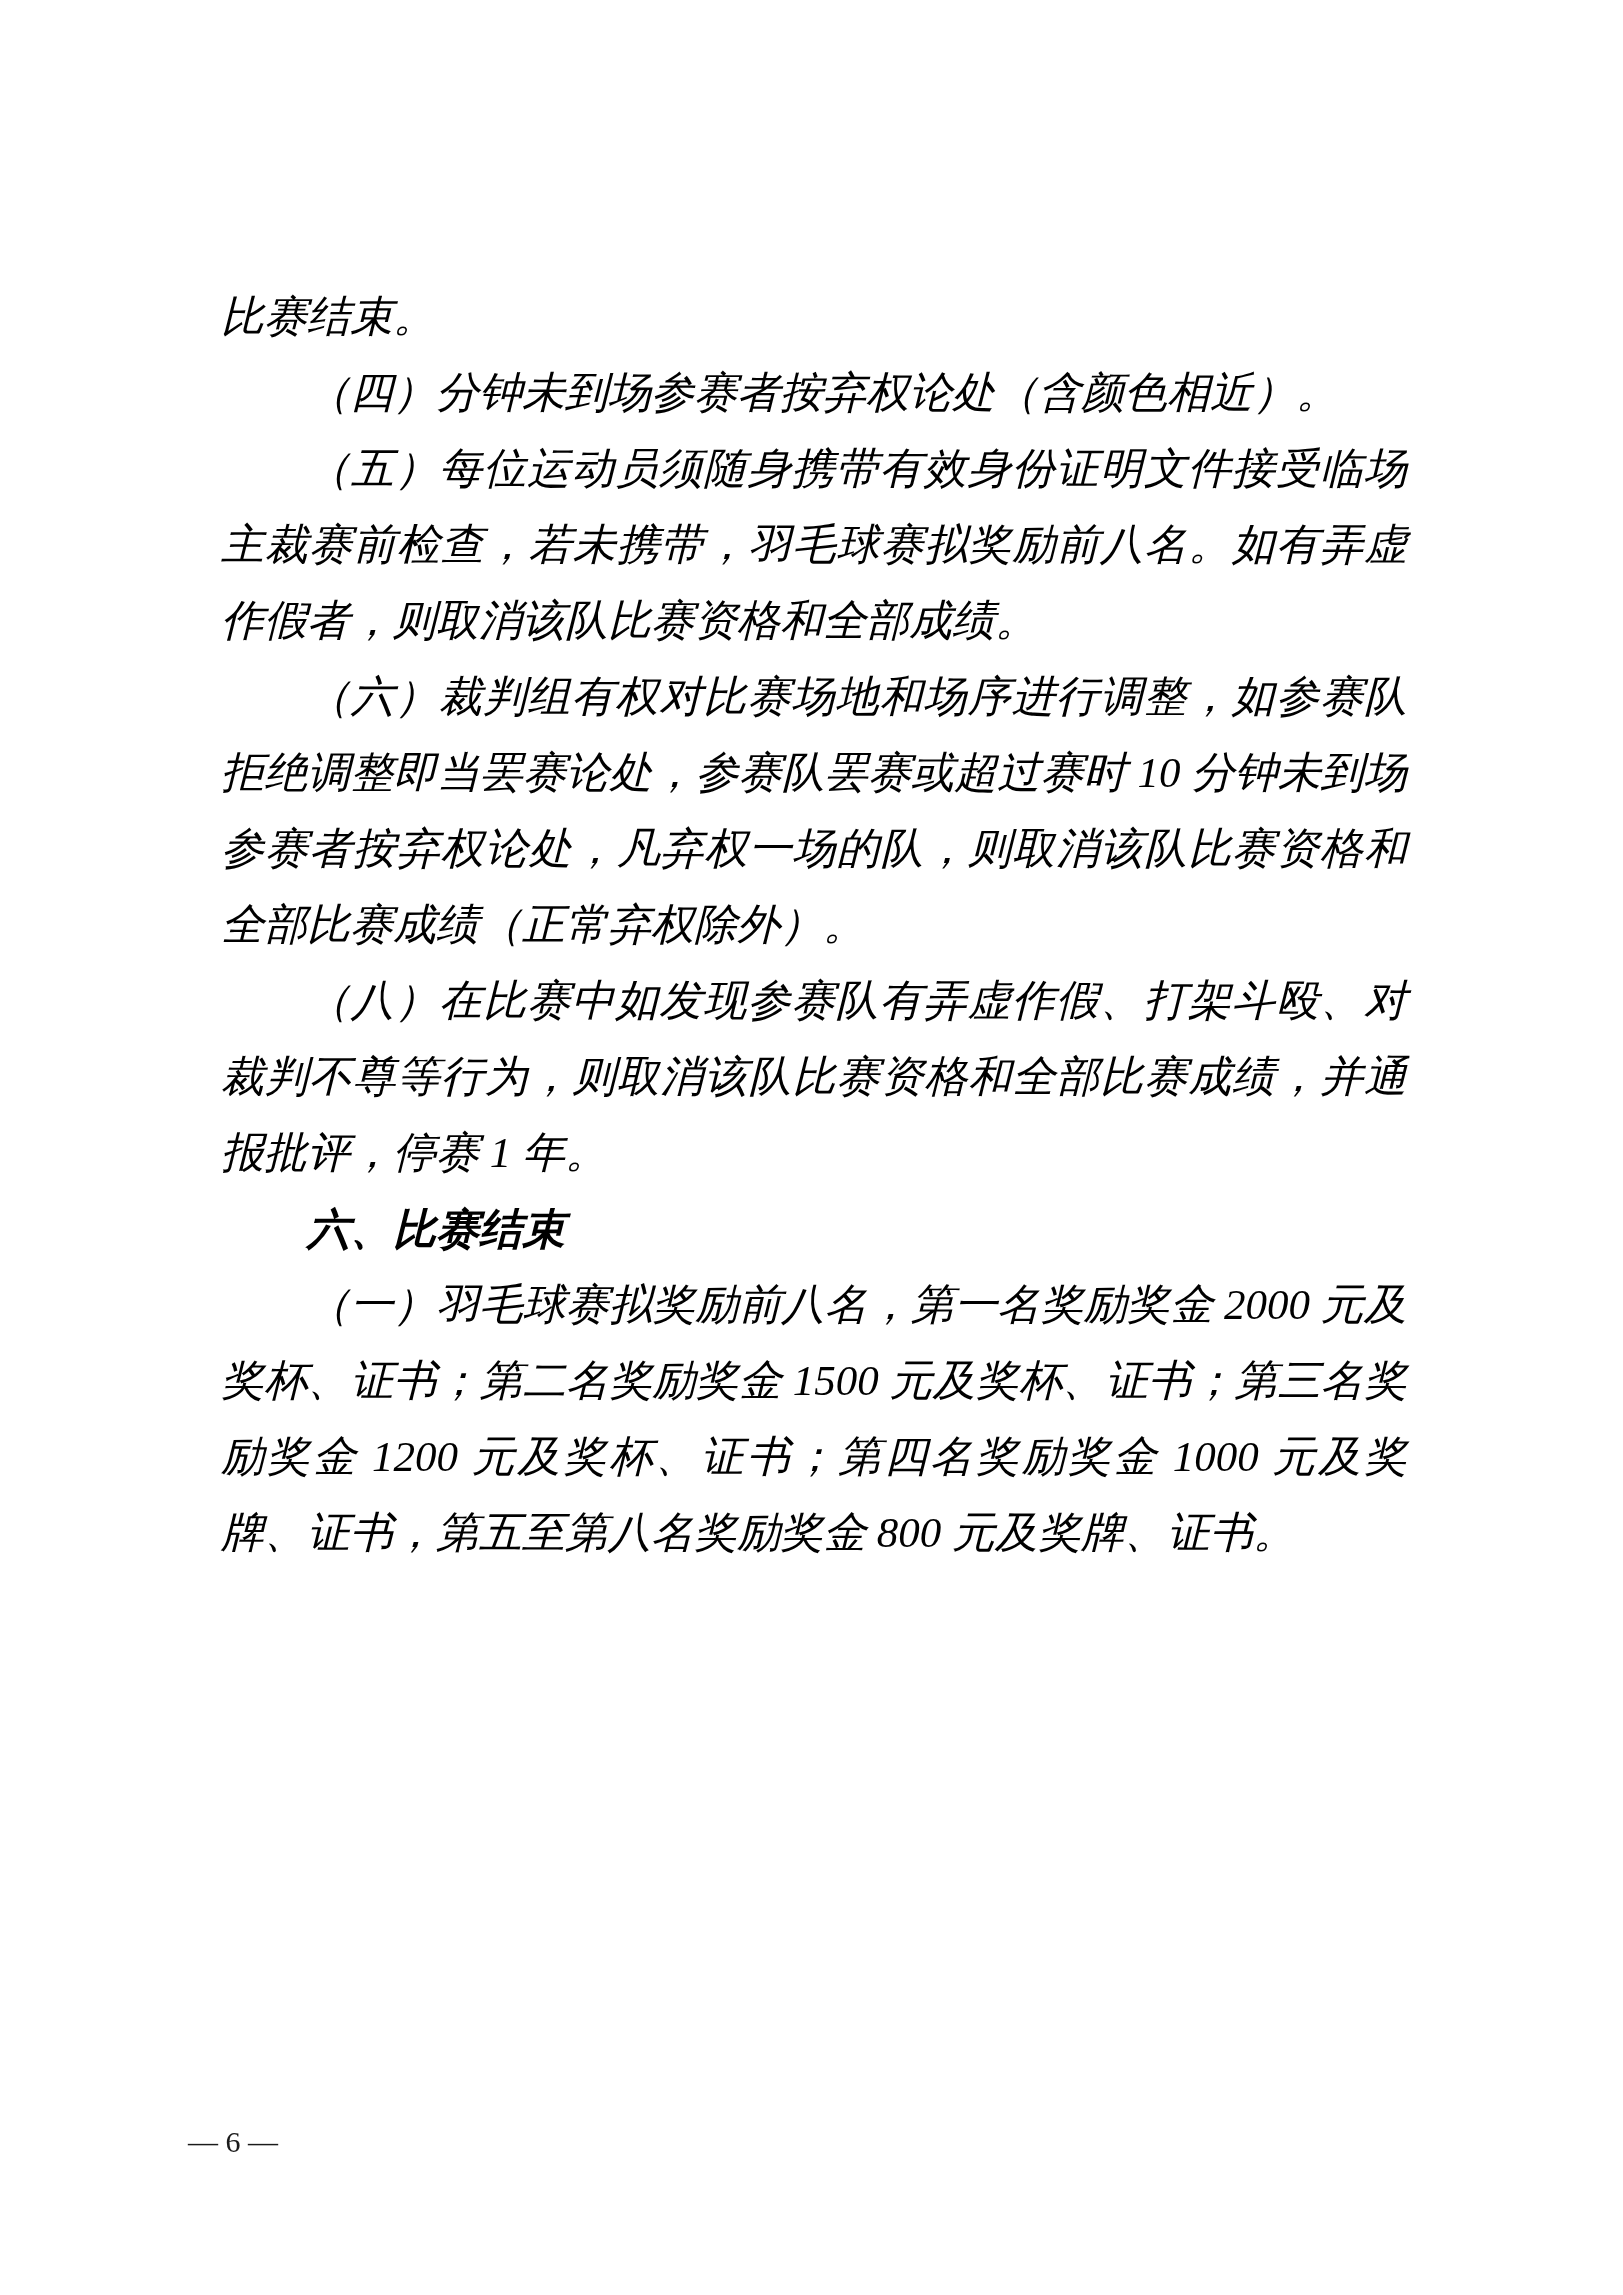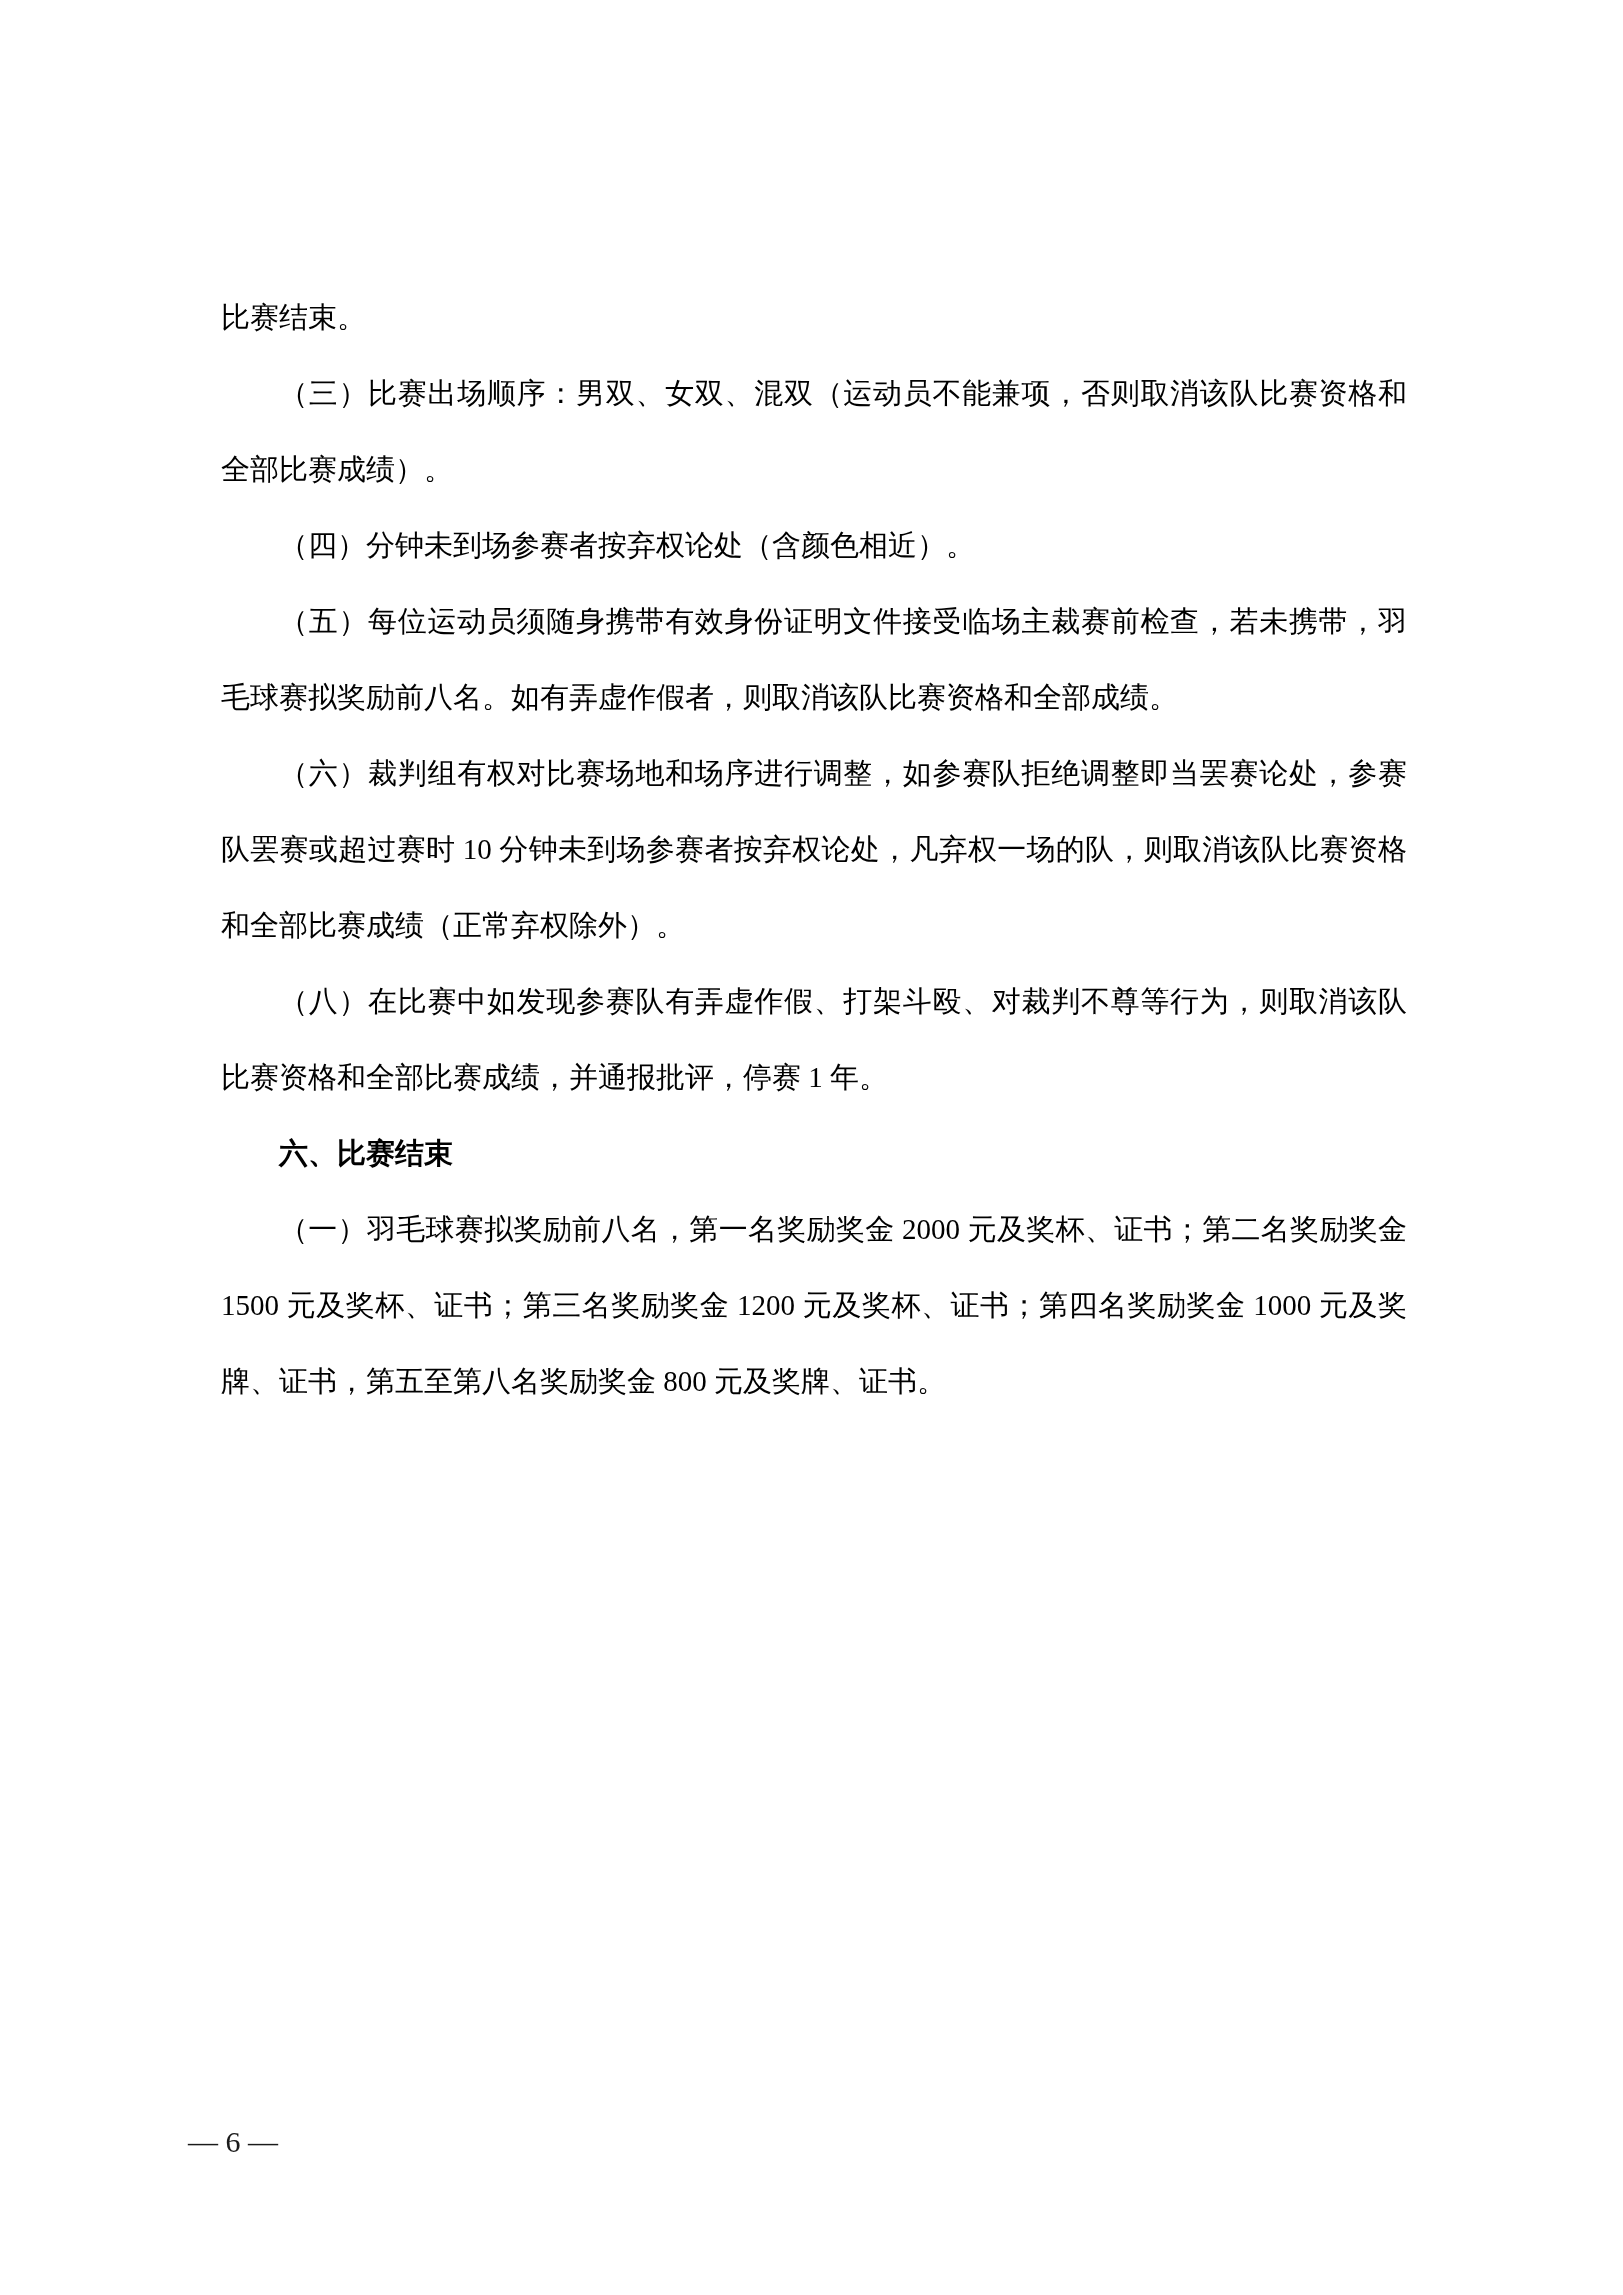--- a/index.html
+++ b/index.html
@@ -15,25 +15,26 @@
     background: #ffffff;
     overflow: hidden;
     color: #000000;
   }
   .content {
     position: absolute;
     left: 221px;
     top: 279px;
     width: 1186px;
     font-family: "Liberation Serif", "DejaVu Serif", serif;
-    font-size: 29px;
+    font-size: 43px;
     line-height: 76px;
     text-align: justify;
     text-justify: inter-character;
     letter-spacing: 0;
+    font-style: italic;
   }
   .content p {
     margin: 0;
     padding: 0;
     word-break: break-all;
   }
   .content p.indent {
     text-indent: 2em;
   }
   .content p.heading {
@@ -51,21 +52,20 @@
     color: #1a1a1a;
   }
 </style>
 </head>
 <body>
 
 <div class="page">
 
   <div class="content">
     <p>比赛结束。</p>
-    <p class="indent">（三）比赛出场顺序：男双、女双、混双（运动员不能兼项，否则取消该队比赛资格和全部比赛成绩）。</p>
     <p class="indent">（四）分钟未到场参赛者按弃权论处（含颜色相近）。</p>
     <p class="indent">（五）每位运动员须随身携带有效身份证明文件接受临场主裁赛前检查，若未携带，羽毛球赛拟奖励前八名。如有弄虚作假者，则取消该队比赛资格和全部成绩。</p>
     <p class="indent">（六）裁判组有权对比赛场地和场序进行调整，如参赛队拒绝调整即当罢赛论处，参赛队罢赛或超过赛时 10 分钟未到场参赛者按弃权论处，凡弃权一场的队，则取消该队比赛资格和全部比赛成绩（正常弃权除外）。</p>
     <p class="indent">（八）在比赛中如发现参赛队有弄虚作假、打架斗殴、对裁判不尊等行为，则取消该队比赛资格和全部比赛成绩，并通报批评，停赛 1 年。</p>
     <p class="indent heading">六、比赛结束</p>
     <p class="indent">（一）羽毛球赛拟奖励前八名，第一名奖励奖金 2000 元及奖杯、证书；第二名奖励奖金 1500 元及奖杯、证书；第三名奖励奖金 1200 元及奖杯、证书；第四名奖励奖金 1000 元及奖牌、证书，第五至第八名奖励奖金 800 元及奖牌、证书。</p>
   </div>
 
   <div class="footer">— 6 —</div>
 

